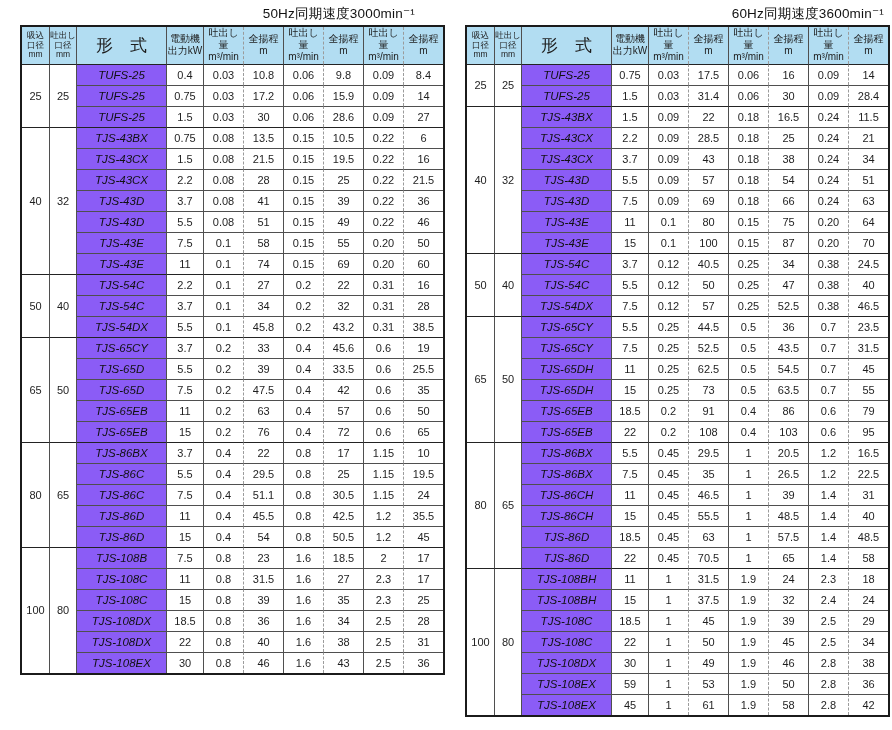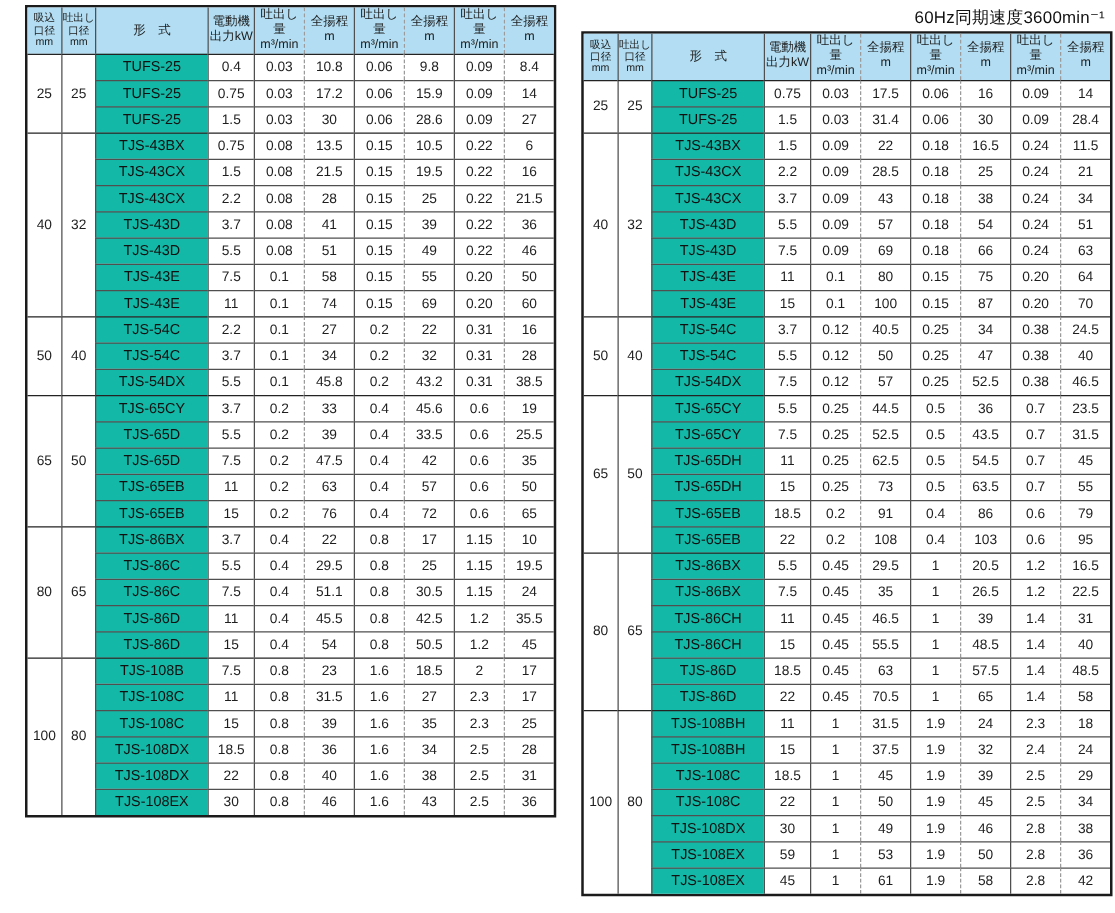--- a/index.html
+++ b/index.html
@@ -26,29 +26,30 @@
     border-left:1px solid #4f4f4f;border-top:1px solid #4f4f4f;
     text-align:center;vertical-align:middle;padding:0;overflow:hidden;
   }
   table.spec .fc{border-left:none;margin-left:12px;}
   table.spec thead th{border-top:none;background:#b2ddf2;height:30px;font-weight:normal;}
   table.spec .dl{border-left:1px dashed #9b9b9b;}
   table.spec tr.gs > td{border-top-color:#232323;}
   table.spec td{height:20px;}
   .hs{font-size:8.5px;line-height:1.12;color:#1d1d1d;}
   .hl{font-size:10px;line-height:1.22;color:#1d1d1d;}
-  .model-th{font-size:10px;color:#1d1d1d;}
-  td.model{background:#14b8a6;font-size:11.5px;color:#111;}
+  .model-th{font-size:17px;color:#1d1d1d;}
+  td.model{background:#8b5cf6;font-size:11.5px;color:#111;font-style:italic;}
   td.num{font-size:11px;color:#1e1e1e;}
 </style>
 </head>
 <body>
 
 <div class="wrap">
   <div class="block">
+    <div class="tbl-title">50Hz同期速度3000min⁻¹</div>
     <table class="spec">
         <colgroup>
           <col style="width: 27px;">
           <col style="width: 27px;">
           <col style="width: 90px;">
           <col style="width: 37px;">
           <col style="width: 40px;">
           <col style="width: 40px;">
           <col style="width: 40px;">
           <col style="width: 40px;">

